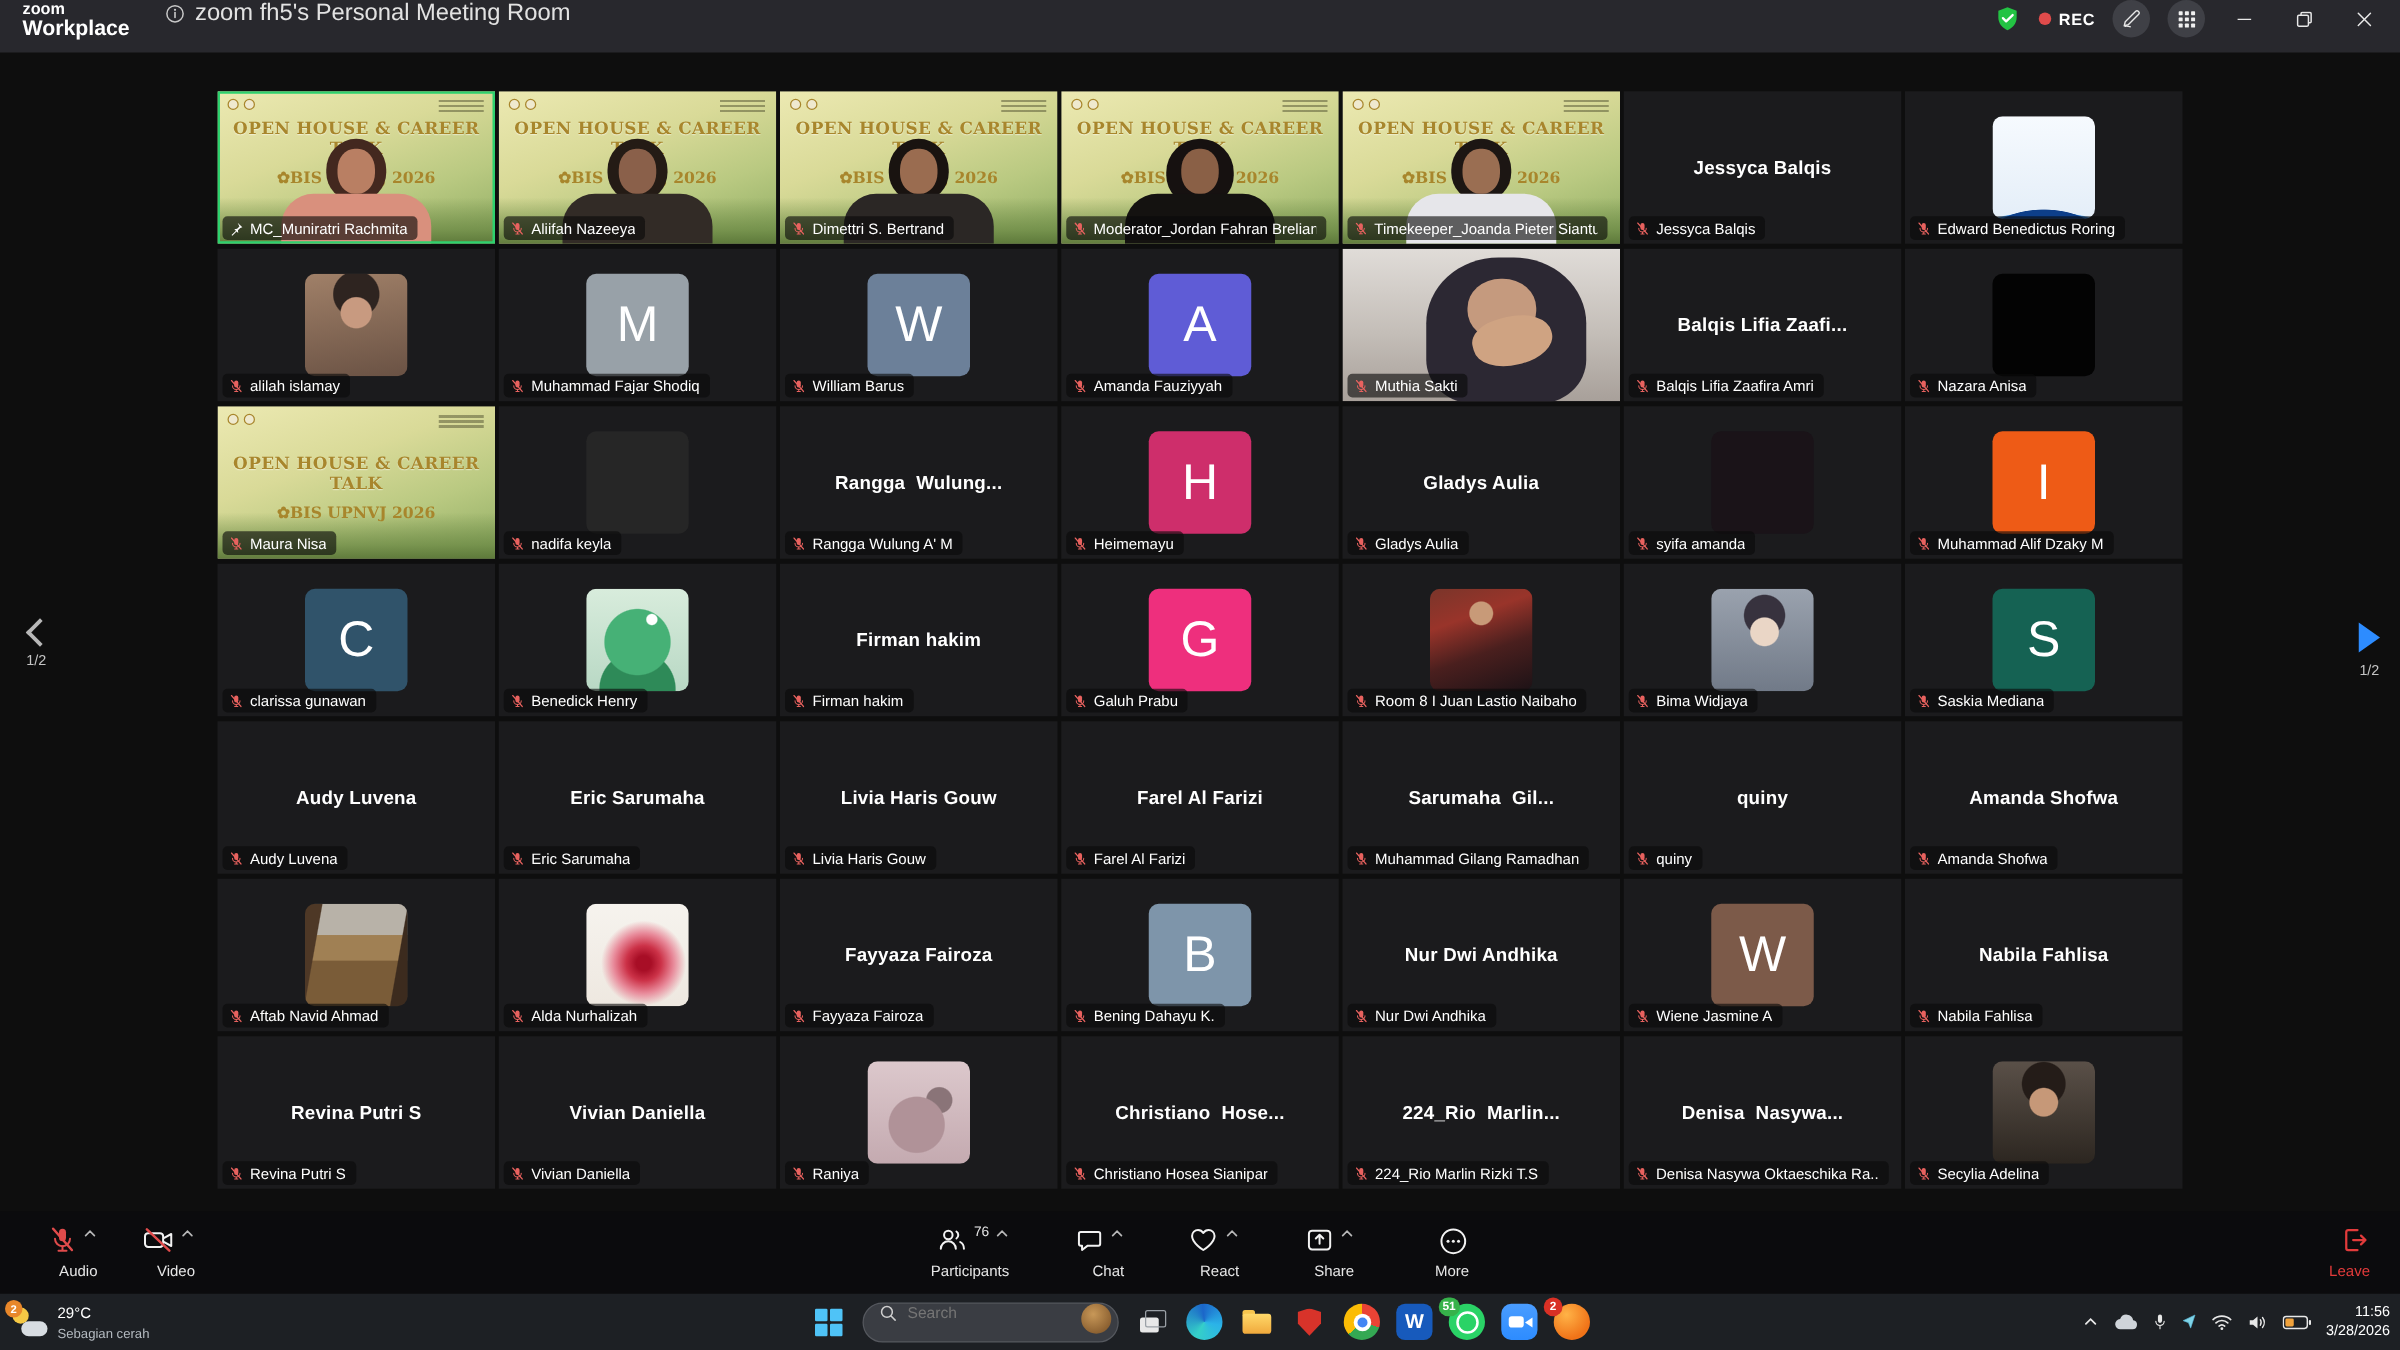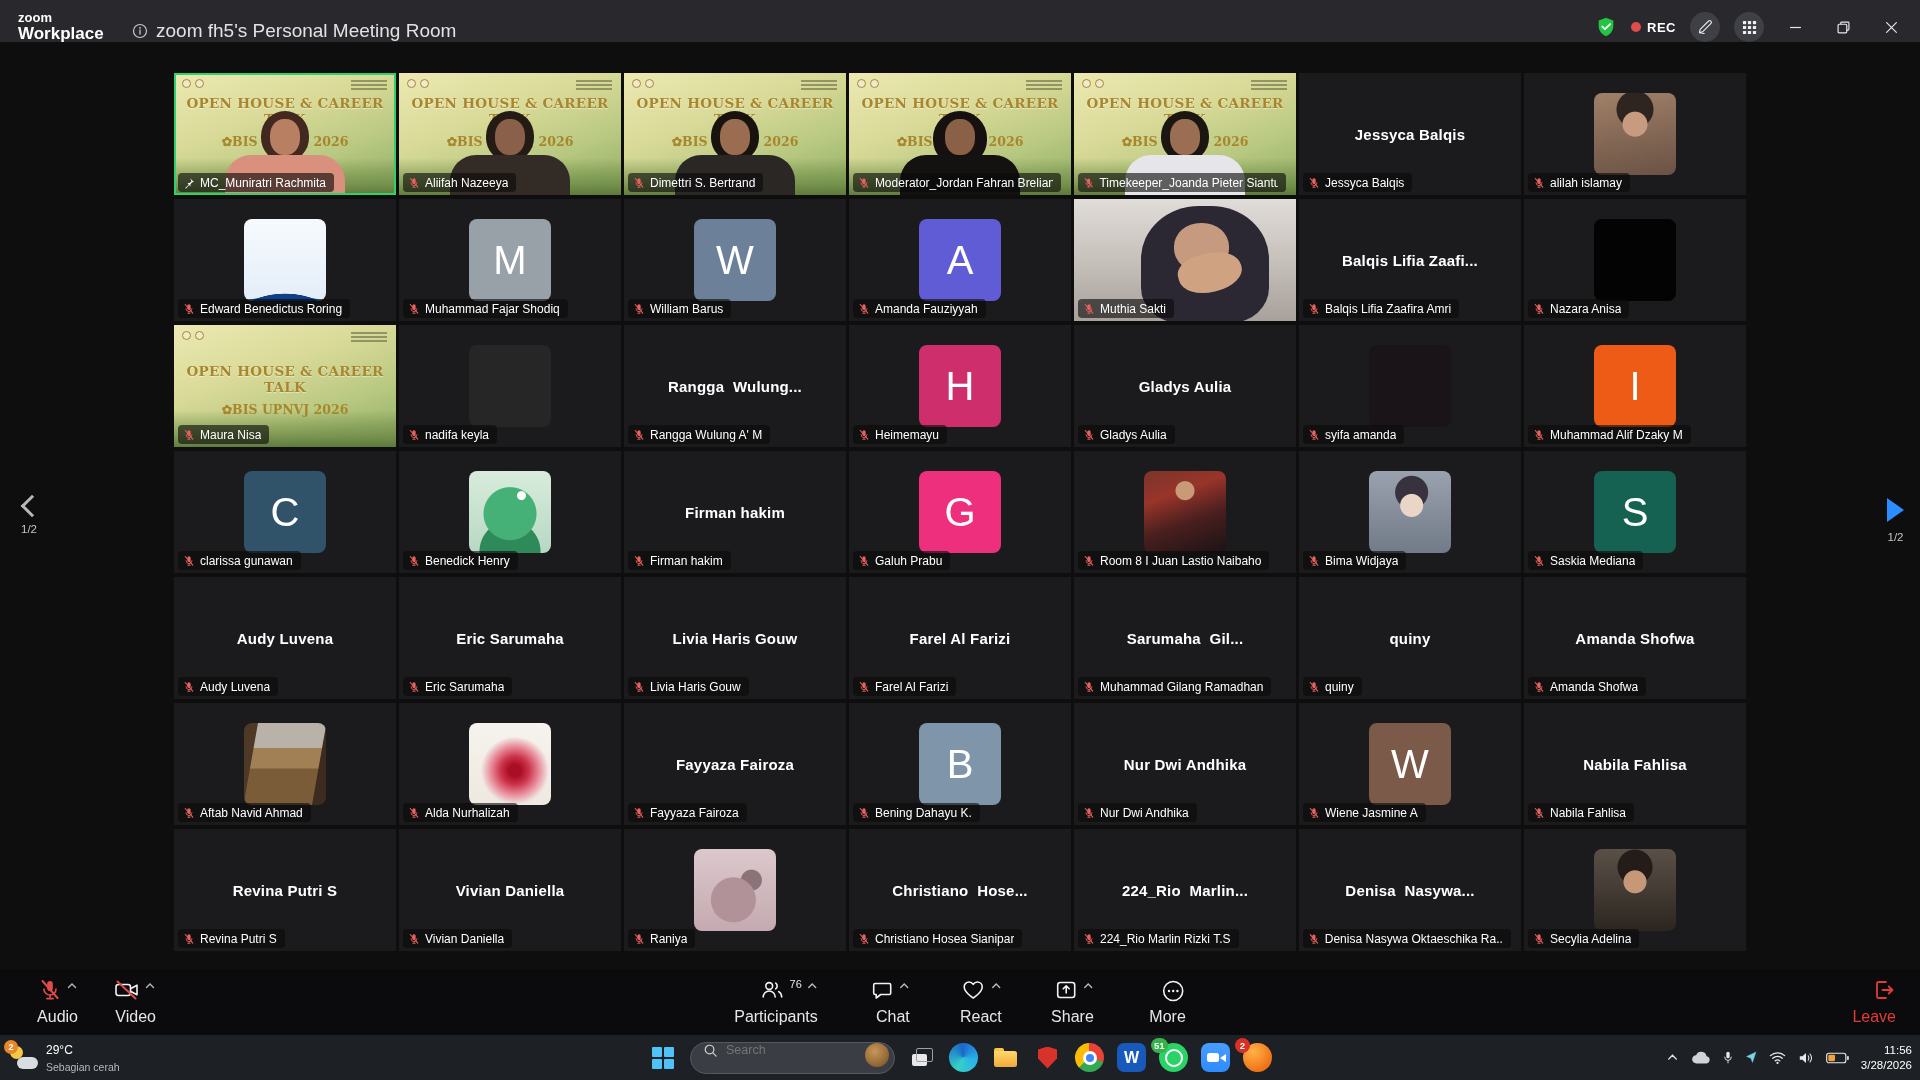--- a/index.html
+++ b/index.html
@@ -1,19 +1,19 @@
 <!DOCTYPE html>
 <html><head>
 <meta charset="utf-8">
 <style>
   *{box-sizing:border-box;margin:0;padding:0}
   html,body{width:1920px;height:1080px;overflow:hidden;background:#0e0e0e;font-family:"Liberation Sans",sans-serif;position:relative}
 
   
-  .titlebar{position:absolute;top:0;left:0;right:0;height:42px;background:#28282d;display:flex;align-items:flex-end;z-index:10}
+  .titlebar{position:absolute;top:0;left:0;right:0;height:42px;background:#28282d;display:flex;align-items:flex-start;z-index:10}
   .zlogo{margin-left:18px;color:#fff;line-height:1}
   .zlogo .l1{font-size:13px;font-weight:700}
   .zlogo .l2{font-size:17px;font-weight:700;margin-top:1px}
   .meet-title{position:absolute;left:132px;display:flex;align-items:center;gap:8px;color:#e2e2e2;font-size:19px}
   .tb-right{margin-left:auto;display:flex;align-items:center;gap:14px;padding-right:12px}
   .rec{display:flex;align-items:center;gap:6px;color:#fff;font-size:13px;font-weight:600;letter-spacing:.5px}
   .rec-dot{width:10px;height:10px;border-radius:50%;background:#e04b4b}
   .circle-btn{width:30px;height:30px;border-radius:50%;background:#3f4046;display:flex;align-items:center;justify-content:center;cursor:pointer}
   .winbtn{width:34px;height:30px;display:flex;align-items:center;justify-content:center;cursor:pointer}
 
@@ -70,21 +70,21 @@
   .page-nav{position:absolute;z-index:8;display:flex;flex-direction:column;align-items:center;gap:9px;cursor:pointer}
   .page-nav .pg{color:#c4c4c4;font-size:11.5px}
   #pageL{left:18px;top:498px}
   #pageR{right:16px;top:498px}
   .chev-left{width:16px;height:16px;border-left:3px solid #b8b8b8;border-bottom:3px solid #b8b8b8;transform:rotate(45deg);margin-left:6px}
   .tri-right{width:0;height:0;border-top:12px solid transparent;border-bottom:12px solid transparent;border-left:17px solid #2d8cff}
 
   
   .toolbar{position:absolute;left:0;right:0;bottom:45px;height:66px;background:#0b0b0d;display:flex;align-items:center;z-index:10}
   .tb-item{display:flex;flex-direction:column;align-items:flex-end;gap:4px;cursor:pointer;min-width:52px}
-  .tb-item .lbl{font-size:16px;color:#e6e6e6}
+  .tb-item .lbl{font-size:12px;color:#e6e6e6}
   .ico-row{display:flex;align-items:flex-start;gap:4px;height:26px}
   .cnt{font-size:11px;color:#e6e6e6;margin-top:0px}
   .tleft{display:flex;gap:26px;margin-left:26px}
   .tcenter{position:absolute;left:50%;transform:translateX(-50%);display:flex;gap:40px;align-items:flex-end}
   .tright{margin-left:auto;margin-right:24px}
   .leave .lbl{color:#e23b3b}
 
   
   .taskbar{position:absolute;left:0;right:0;bottom:0;height:45px;background:#1d2024;display:flex;align-items:center;z-index:12}
   .weather{position:absolute;left:8px;display:flex;align-items:center;gap:8px;cursor:pointer}
@@ -325,39 +325,39 @@
       <div class="chip">
         <svg width="12" height="12" viewBox="0 0 16 16">
           <rect x="5.8" y="1.8" width="4.4" height="7.6" rx="2.2" fill="#e8625f"></rect>
           <path d="M4 7.5a4 4 0 0 0 8 0M8 11.3v2.2M6.3 13.7h3.4" stroke="#e8625f" stroke-width="1.1" fill="none" stroke-linecap="round"></path>
           <path d="M3 2l10 11.5" stroke="#e8625f" stroke-width="1.5" stroke-linecap="round"></path>
         </svg>
         <span>Jessyca Balqis</span>
       </div>
     </div>
     <div class="tile">
+      <div class="avatar av-wave"></div>
+      <div class="chip">
+        <svg width="12" height="12" viewBox="0 0 16 16">
+          <rect x="5.8" y="1.8" width="4.4" height="7.6" rx="2.2" fill="#e8625f"></rect>
+          <path d="M4 7.5a4 4 0 0 0 8 0M8 11.3v2.2M6.3 13.7h3.4" stroke="#e8625f" stroke-width="1.1" fill="none" stroke-linecap="round"></path>
+          <path d="M3 2l10 11.5" stroke="#e8625f" stroke-width="1.5" stroke-linecap="round"></path>
+        </svg>
+        <span>Edward Benedictus Roring</span>
+      </div>
+    </div>
+    <div class="tile">
       <div class="avatar av-selfie"></div>
       <div class="chip">
         <svg width="12" height="12" viewBox="0 0 16 16">
           <rect x="5.8" y="1.8" width="4.4" height="7.6" rx="2.2" fill="#e8625f"></rect>
           <path d="M4 7.5a4 4 0 0 0 8 0M8 11.3v2.2M6.3 13.7h3.4" stroke="#e8625f" stroke-width="1.1" fill="none" stroke-linecap="round"></path>
           <path d="M3 2l10 11.5" stroke="#e8625f" stroke-width="1.5" stroke-linecap="round"></path>
         </svg>
         <span>alilah islamay</span>
-      </div>
-    </div>
-    <div class="tile">
-      <div class="avatar av-wave"></div>
-      <div class="chip">
-        <svg width="12" height="12" viewBox="0 0 16 16">
-          <rect x="5.8" y="1.8" width="4.4" height="7.6" rx="2.2" fill="#e8625f"></rect>
-          <path d="M4 7.5a4 4 0 0 0 8 0M8 11.3v2.2M6.3 13.7h3.4" stroke="#e8625f" stroke-width="1.1" fill="none" stroke-linecap="round"></path>
-          <path d="M3 2l10 11.5" stroke="#e8625f" stroke-width="1.5" stroke-linecap="round"></path>
-        </svg>
-        <span>Edward Benedictus Roring</span>
       </div>
     </div>
     <div class="tile">
       <div class="avatar" style="background:#98a1a8">M</div>
       <div class="chip">
         <svg width="12" height="12" viewBox="0 0 16 16">
           <rect x="5.8" y="1.8" width="4.4" height="7.6" rx="2.2" fill="#e8625f"></rect>
           <path d="M4 7.5a4 4 0 0 0 8 0M8 11.3v2.2M6.3 13.7h3.4" stroke="#e8625f" stroke-width="1.1" fill="none" stroke-linecap="round"></path>
           <path d="M3 2l10 11.5" stroke="#e8625f" stroke-width="1.5" stroke-linecap="round"></path>
         </svg>

